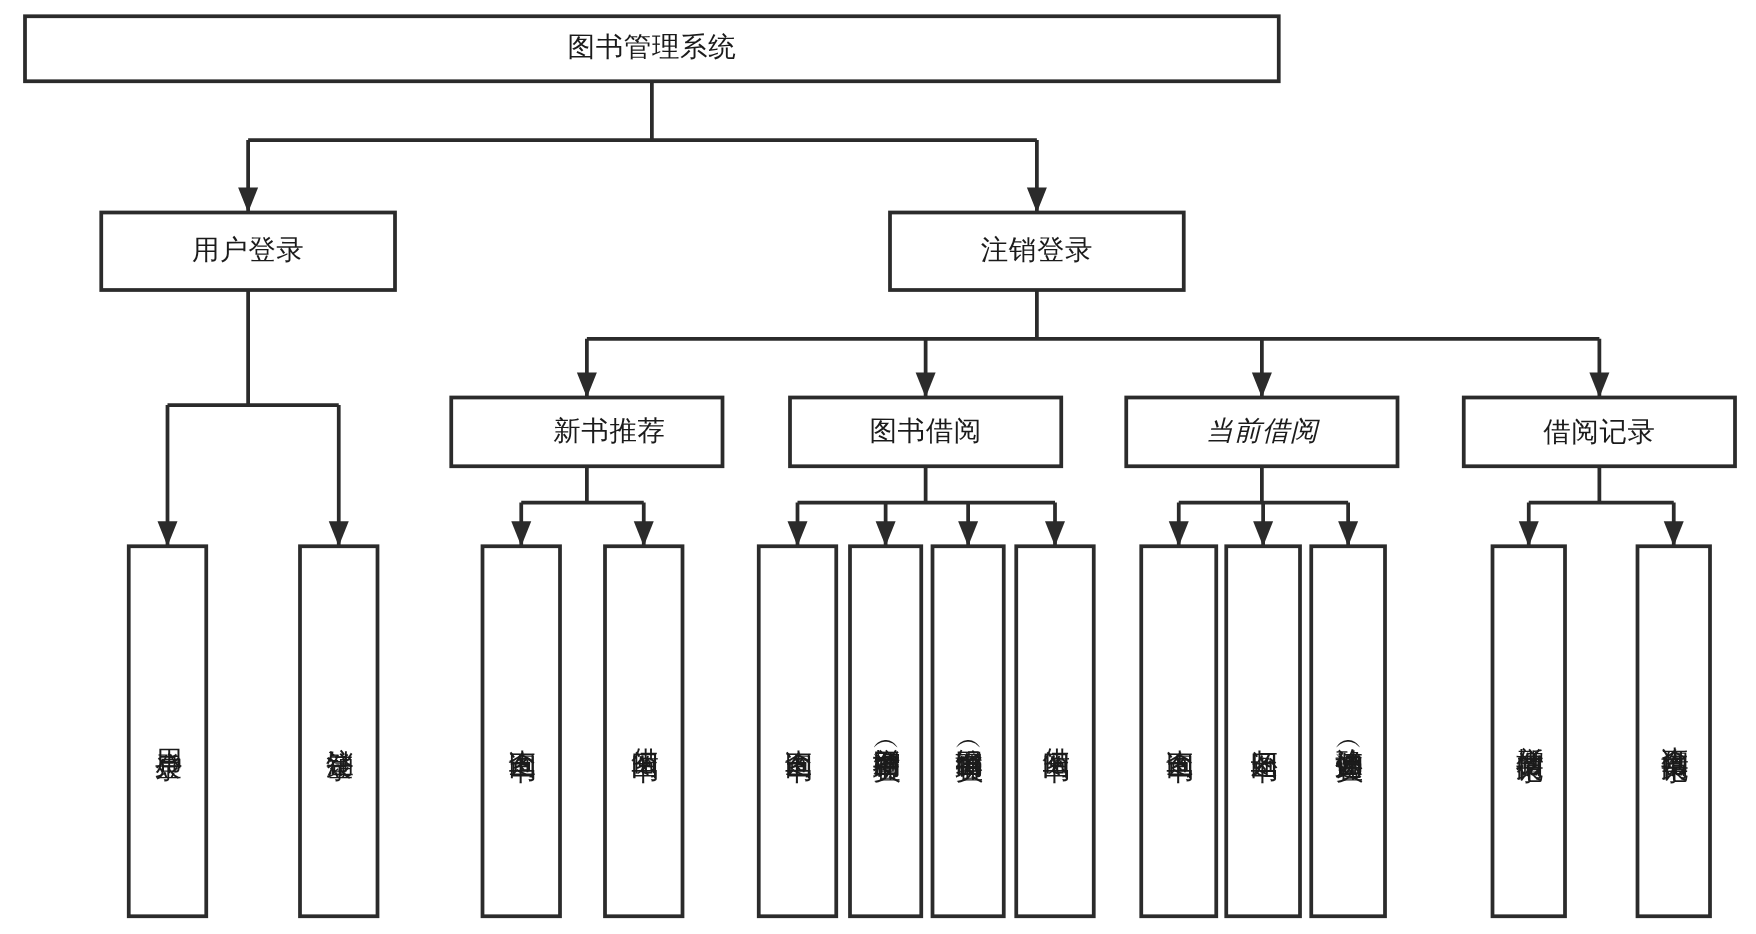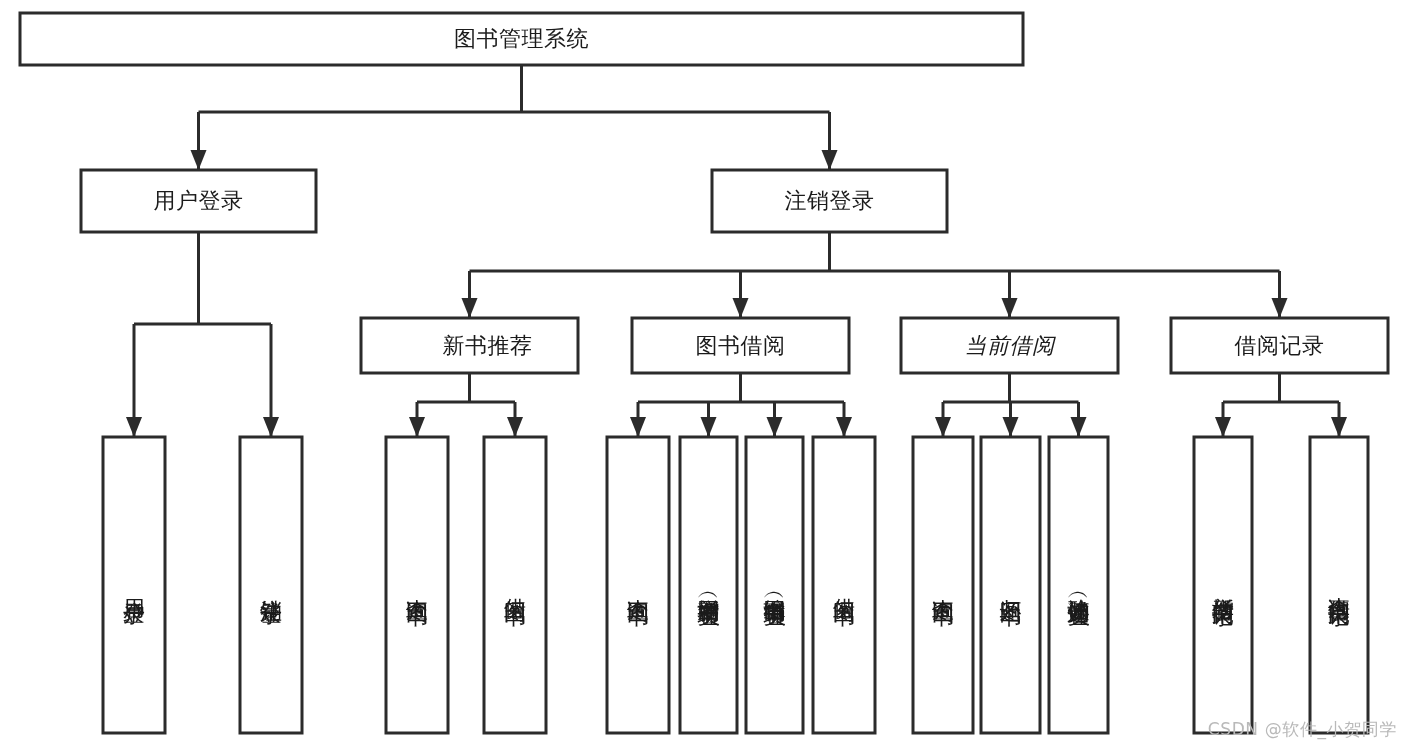--- a/index.html
+++ b/index.html
@@ -177,14 +177,13 @@
       <div class="node-label label-v label-v-tight" style="left: 680px; top: 437px; width: 57px; height: 296px;">新增图书（管理员）</div>
       <div class="node-label label-v label-v-tight" style="left: 746px; top: 437px; width: 57px; height: 296px;">编辑图书（管理员）</div>
       <div class="node-label label-v" style="left: 813px; top: 437px; width: 62px; height: 296px;">借阅图书</div>
       <div class="node-label label-v" style="left: 913px; top: 437px; width: 60px; height: 296px;">查询图书</div>
       <div class="node-label label-v" style="left: 981px; top: 437px; width: 59px; height: 296px;">归还图书</div>
       <div class="node-label label-v label-v-tight" style="left: 1049px; top: 437px; width: 59px; height: 296px;">确认归还（管理员）</div>
       <div class="node-label label-v" style="left: 1194px; top: 437px; width: 58px; height: 296px;">新增借阅记录</div>
       <div class="node-label label-v" style="left: 1310px; top: 437px; width: 58px; height: 296px;">查询借阅记录</div>
     </div>
 
-  <div class="watermark">CSDN @软件_小贺同学</div>
 </div>
 
 </body></html>

